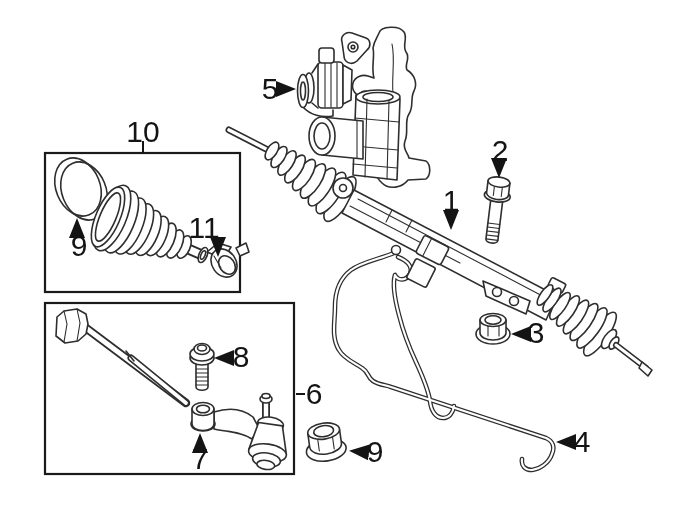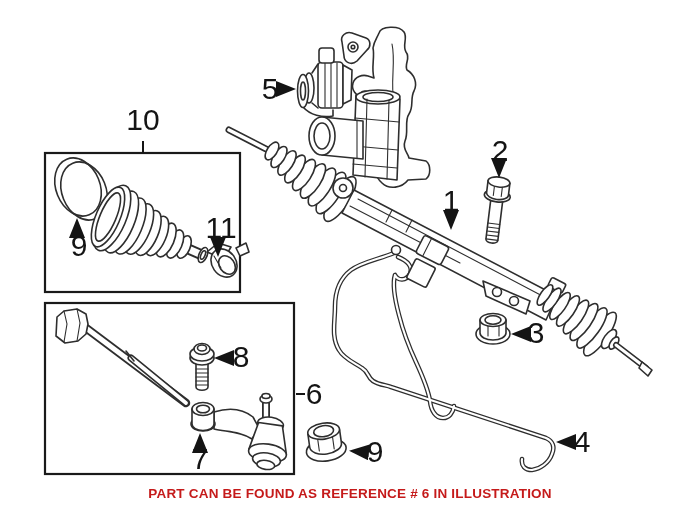--- a/index.html
+++ b/index.html
@@ -237,19 +237,18 @@
 
 <div class="callout" style="left:451px;top:201px">1</div>
 <div class="callout" style="left:500px;top:151px">2</div>
 <div class="callout" style="left:536px;top:333px">3</div>
 <div class="callout" style="left:582px;top:442px">4</div>
 <div class="callout" style="left:270px;top:89px">5</div>
 <div class="callout" style="left:314px;top:394px">6</div>
 <div class="callout" style="left:200px;top:459px">7</div>
 <div class="callout" style="left:241px;top:357px">8</div>
 <div class="callout" style="left:375px;top:452px">9</div>
-<div class="callout" style="left:143px;top:120px">10</div>
-<div class="callout" style="left:221px;top:228px">11</div>
+<div class="callout" style="left:143px;top:132px">10</div>
+<div class="callout" style="left:204px;top:228px">11</div>
 <div class="callout" style="left:79px;top:246px">9</div>
 
-<div id="note">PART CAN BE FOUND AS REFERENCE # 6 IN ILLUSTRATION</div>
 
 </div>
 
 </body></html>

